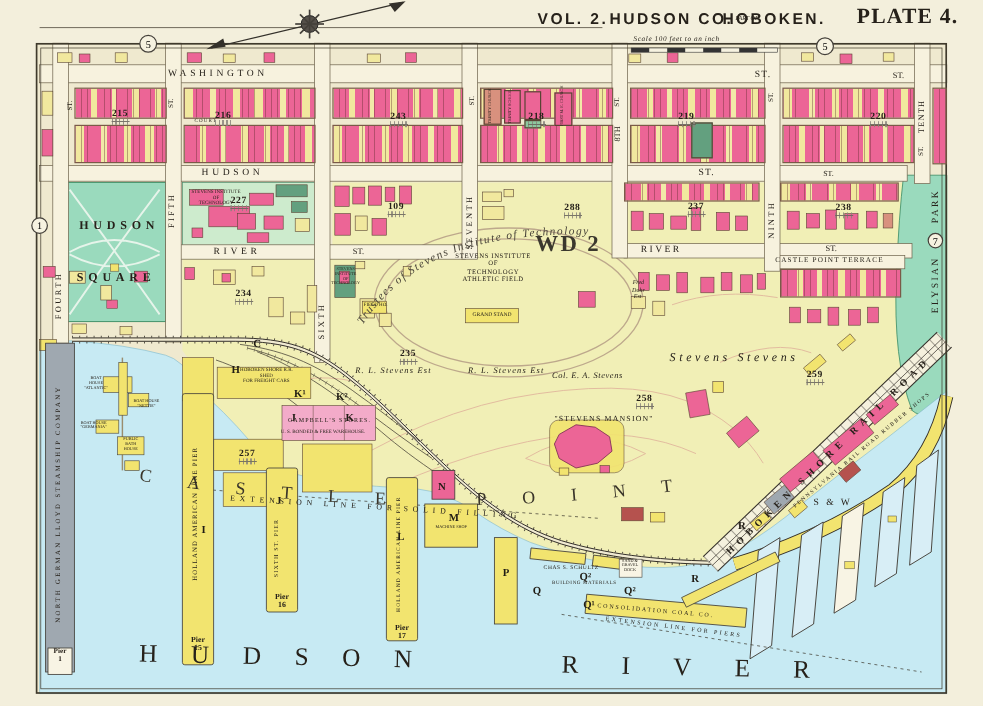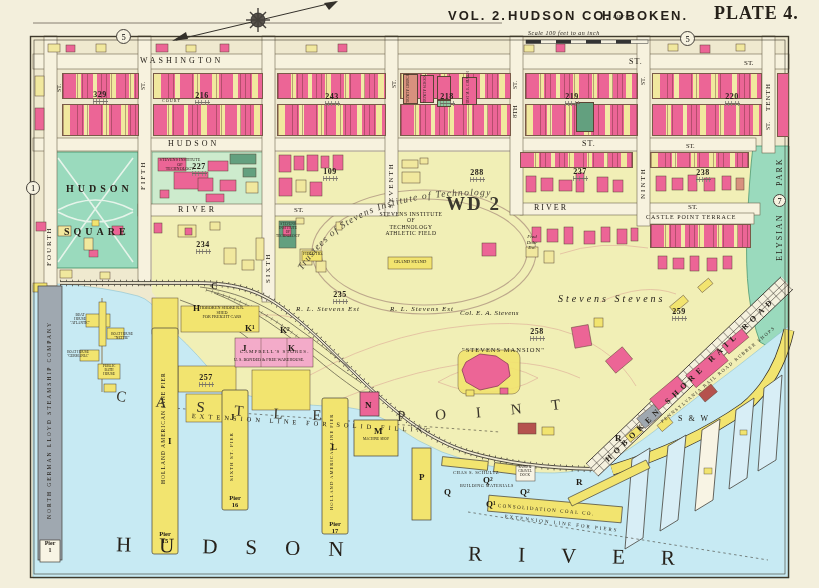--- a/index.html
+++ b/index.html
@@ -363,22 +363,22 @@
 <div class="t v f6" style="left:765px;top:118px;height:15px">ST.</div>
 
 <div class="t f10 b ls4" style="left:66px;top:183px">HUDSON</div>
 <div class="t f10 b ls4" style="left:64px;top:226px">SQUARE</div>
 <div class="t v f8 ls2" style="left:776px;top:210px;height:54px">ELYSIAN</div>
 <div class="t v f8 ls2" style="left:776px;top:156px;height:32px">PARK</div>
 <div class="t f19 b ls2" style="left:446px;top:193px;color:#3b382e">WD 2</div>
 <div class="t" style="left:116px;top:536px;font-size:21px;letter-spacing:28px;transform:rotate(1.2deg)">HUDSON</div>
 <div class="t" style="left:468px;top:545px;font-size:21px;letter-spacing:36px;transform:rotate(1.2deg)">RIVER</div>
 
-<div class="blkno" style="left:100px;top:90px">329</div>
-<div class="blkno" style="left:202px;top:91px">216</div>
+<div class="blkno" style="left:100px;top:90px">215</div>
+<div class="blkno" style="left:186px;top:91px">216</div>
 <div class="blkno" style="left:332px;top:92px">243</div>
 <div class="blkno" style="left:447px;top:92px">218</div>
 <div class="blkno" style="left:572px;top:92px">219</div>
 <div class="blkno" style="left:732px;top:92px">220</div>
 <div class="blkno" style="left:199px;top:162px">227</div>
 <div class="blkno" style="left:330px;top:167px">109</div>
 <div class="blkno" style="left:477px;top:168px">288</div>
 <div class="blkno" style="left:580px;top:167px">237</div>
 <div class="blkno" style="left:703px;top:168px">238</div>
 <div class="blkno" style="left:203px;top:240px">234</div>

